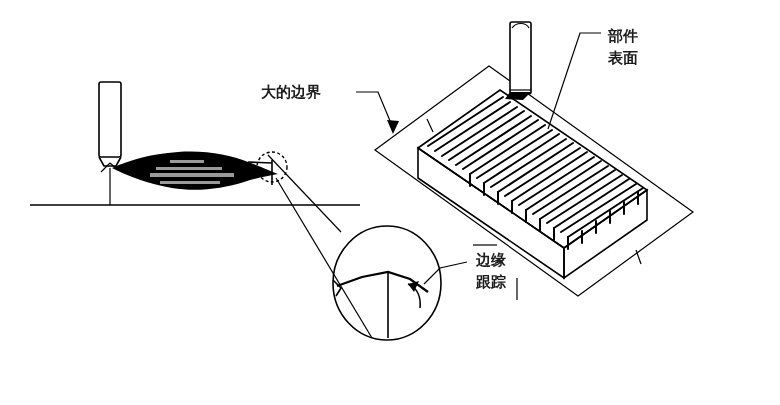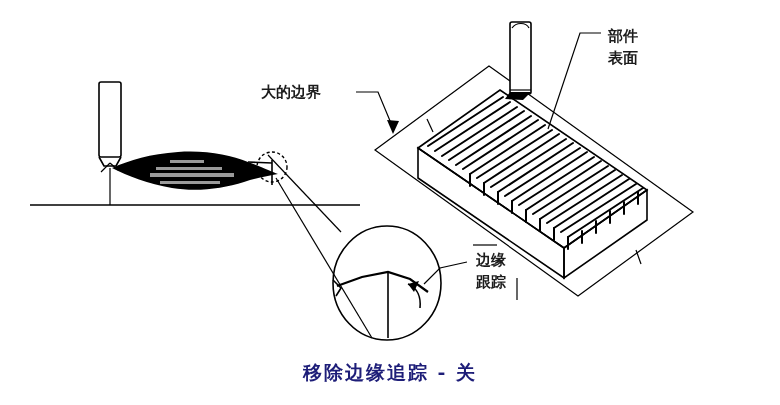--- a/index.html
+++ b/index.html
@@ -204,14 +204,13 @@
     </g>
 
     <g>
       <path class="ln-thin" d="M 467 262 L 440 268 L 424 284"></path>
       <text class="lbl" x="476" y="260">边缘</text>
       <text class="lbl" x="476" y="282">跟踪</text>
     </g>
 
   </svg>
 
-  <div class="caption-text">移除边缘追踪 - 关</div>
 </div>
 
 </body></html>

